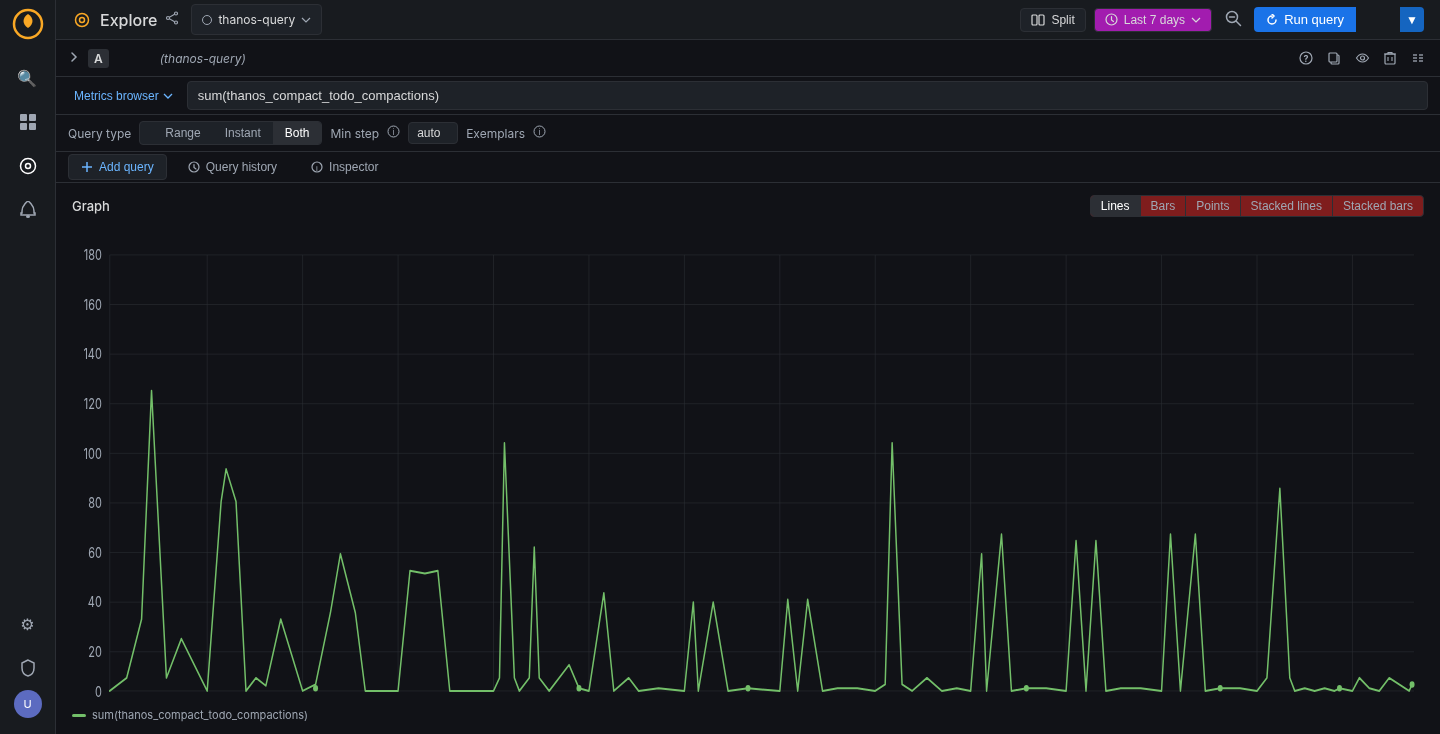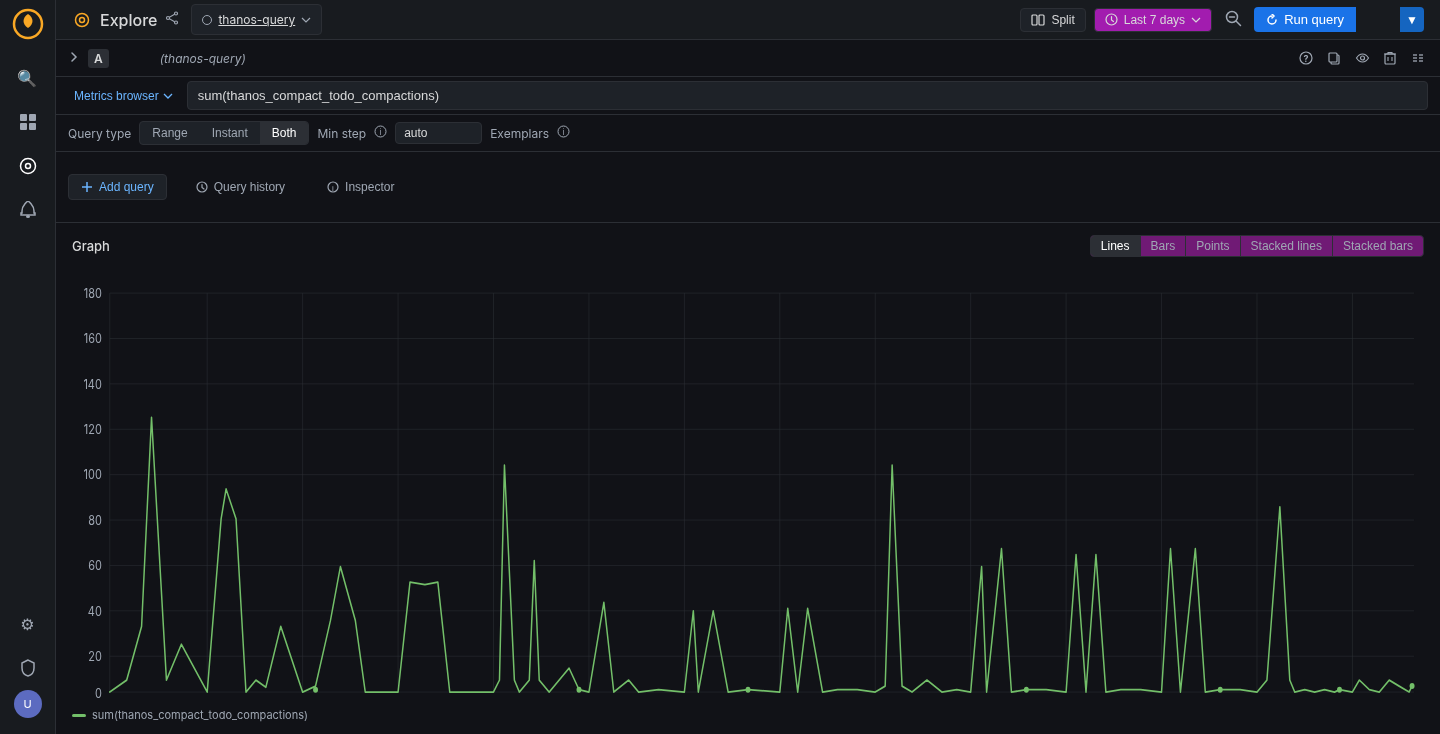--- a/index.html
+++ b/index.html
@@ -252,20 +252,21 @@
       color: #9fa7b3;
       font-size: 12px;
       white-space: nowrap;
     }
     .btn-group {
       display: flex;
       background: #1e2228;
       border: 1px solid #2c2f35;
       border-radius: 4px;
       overflow: hidden;
+      padding-left: 13px;
     }
     .btn-group-item {
       padding: 4px 12px;
       font-size: 12px;
       cursor: pointer;
       color: #9fa7b3;
       border: none;
       background: transparent;
     }
     .btn-group-item.active {
@@ -278,38 +279,38 @@
       white-space: nowrap;
     }
     .options-input {
       background: #1e2228;
       border: 1px solid #2c2f35;
       border-radius: 4px;
       color: #d8d9da;
       padding: 3px 8px;
       font-size: 12px;
       outline: none;
-      width: 87px;
+      width: 50px;
     }
     .exemplars-label {
       color: #9fa7b3;
       font-size: 12px;
     }
     .info-icon {
       color: #9fa7b3;
       font-size: 11px;
       cursor: pointer;
     }
 
     
     .query-toolbar {
       display: flex;
       align-items: center;
-      padding: 22px 12px;
-      gap: 16px;
+      padding: 2px 12px;
+      gap: 8px;
       border-top: 1px solid #2c2f35;
     }
     .btn-add-query {
       background: #1e2228;
       border: 1px solid #2c2f35;
       color: #6bb5ff;
       border-radius: 4px;
       padding: 5px 12px;
       cursor: pointer;
       display: flex;
@@ -345,21 +346,21 @@
       margin-bottom: 17px;
     }
     .graph-title {
       font-size: 13px;
       font-weight: 500;
       color: #d8d9da;
     }
     .graph-view-btns {
       display: flex;
       gap: 0;
-      background: #701a75;
+      background: #7f1d1d;
       border: 1px solid #2c2f35;
       border-radius: 4px;
       overflow: hidden;
     }
     .graph-view-btn {
       padding: 3px 10px;
       font-size: 12px;
       cursor: pointer;
       color: #9fa7b3;
       background: transparent;
@@ -455,21 +456,21 @@
     <span class="topbar-share-icon">
       <svg width="14" height="14" viewBox="0 0 14 14" fill="none">
         <circle cx="11" cy="2.5" r="1.5" stroke="#9fa7b3" stroke-width="1.2"></circle>
         <circle cx="11" cy="11.5" r="1.5" stroke="#9fa7b3" stroke-width="1.2"></circle>
         <circle cx="3" cy="7" r="1.5" stroke="#9fa7b3" stroke-width="1.2"></circle>
         <line x1="4.4" y1="6.2" x2="9.6" y2="3.3" stroke="#9fa7b3" stroke-width="1.1"></line>
         <line x1="4.4" y1="7.8" x2="9.6" y2="10.7" stroke="#9fa7b3" stroke-width="1.1"></line>
       </svg>
     </span>
 
-    <div style="display:flex;align-items:center;gap:6px;background:#1e2228;border:1px solid #2c2f35;border-radius:4px;padding:7px 10px;margin-left:4px;cursor:pointer;text-decoration:underline;">
+    <div style="display:flex;align-items:center;gap:6px;background:#1e2228;border:1px solid #2c2f35;border-radius:4px;padding:7px 10px;margin-left:4px;cursor:pointer;">
       <svg width="10" height="10" viewBox="0 0 10 10" fill="none">
         <circle cx="5" cy="5" r="4.5" stroke="#9fa7b3" stroke-width="1"></circle>
       </svg>
       <span style="color:#d8d9da;font-size:12px;">thanos-query</span>
       <svg width="10" height="6" viewBox="0 0 10 6" fill="none">
         <path d="M1 1l4 4 4-4" stroke="#9fa7b3" stroke-width="1.2"></path>
       </svg>
     </div>
 
     <div class="topbar-spacer"></div>

